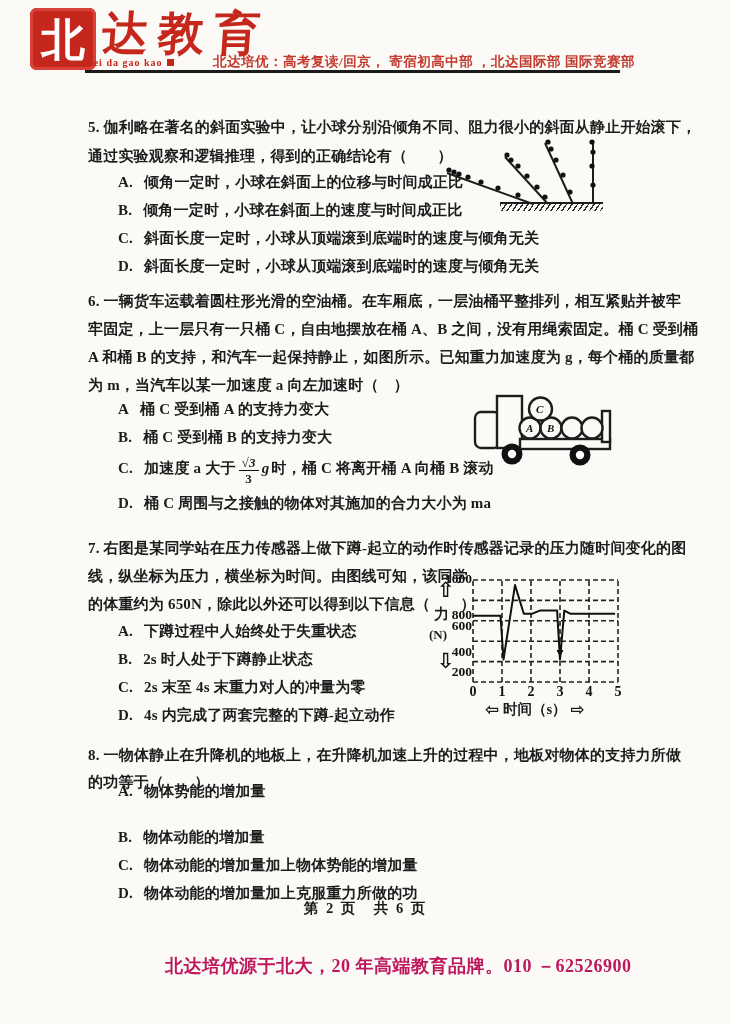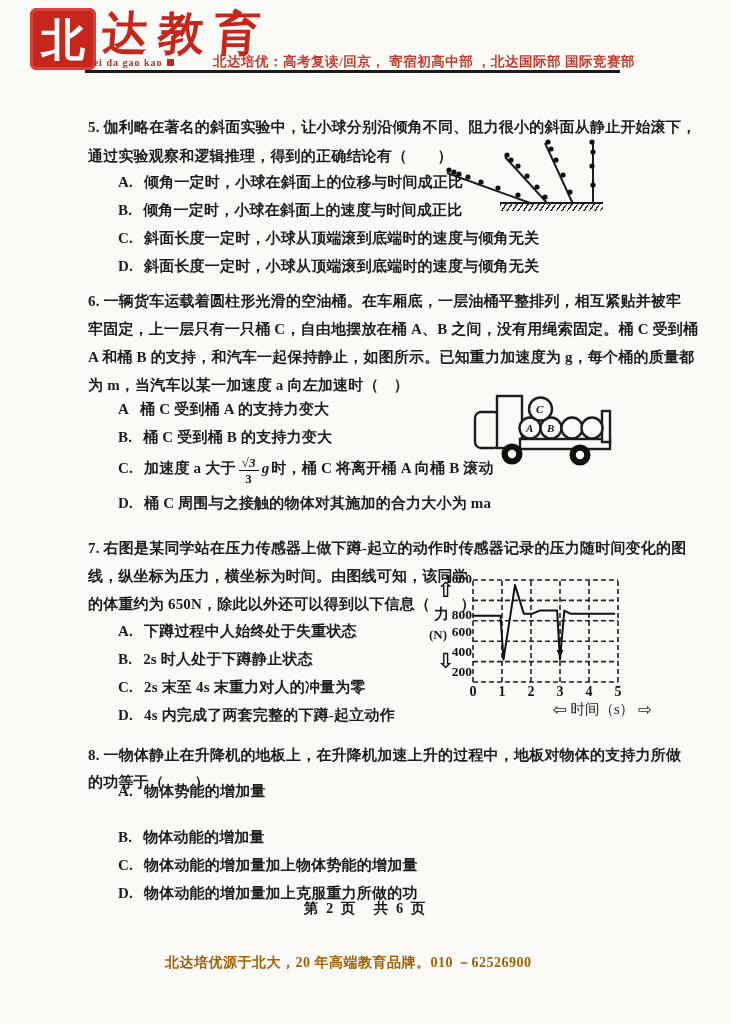--- a/index.html
+++ b/index.html
@@ -45,25 +45,25 @@
     background:repeating-linear-gradient(125deg,#2a2a2a 0 1.3px,transparent 1.3px 4.5px);
   }
   
   .chart{left:425px;top:558px;width:250px;height:170px;}
   .chart svg{position:absolute;left:0;top:0;}
   .ytick{position:absolute;right:203px;width:34px;text-align:right;font-size:13.5px;font-weight:700;color:#111;}
   .xtick{position:absolute;top:126px;width:12px;text-align:center;font-size:14px;font-weight:700;color:#111;}
   .y-arrow{position:absolute;font-size:21px;font-weight:700;color:#111;font-family:"DejaVu Sans",sans-serif;line-height:1;}
   .y-name{position:absolute;font-size:15px;font-weight:700;}
   .y-unit{position:absolute;font-size:13px;font-weight:700;}
-  .xlabel-row{position:absolute;left:67px;top:141px;width:160px;text-align:right;font-size:14.5px;font-weight:400;white-space:nowrap;}
+  .xlabel-row{position:absolute;left:60px;top:141px;width:160px;text-align:left;font-size:14.5px;font-weight:700;white-space:nowrap;}
   .h-arrow{font-size:17px;font-family:"DejaVu Sans",sans-serif;vertical-align:-1px;}
   
   .page-num{left:0;top:899px;width:731px;text-align:center;font-size:14.5px;font-weight:700;letter-spacing:2px;}
-  .footer-red{left:165px;top:954px;font-size:14px;font-weight:700;color:#a16207;white-space:nowrap;letter-spacing:0.5px;}
+  .footer-red{left:165px;top:954px;font-size:18px;font-weight:700;color:#be185d;white-space:nowrap;letter-spacing:0.5px;}
   svg text{font-family:"Liberation Serif","DejaVu Serif",serif;}
 </style>
 </head>
 <body>
 
 <div class="abs seal">
   <span class="seal-char">北</span>
 </div>
 <div class="abs brand">达教育</div>
 <div class="abs pinyin"><span>Bei da gao kao</span><span class="pinyin-sq"></span></div>
@@ -180,21 +180,21 @@
   <div class="y-name" style="left:9px;top:47px">力</div>
   <div class="y-unit" style="left:4px;top:69px">(N)</div>
   <div class="y-arrow" style="left:12px;top:93px">⇩</div>
   <div class="xlabel-row">
     <span class="h-arrow">⇦</span>
     <span>时间（s）</span>
     <span class="h-arrow">⇨</span>
   </div>
 <div class="ytick" style="top: 106px;">200</div>
     <div class="ytick" style="top: 86px;">400</div>
-    <div class="ytick" style="top: 66px;">600</div>
+    <div class="ytick" style="top: 60px;">600</div>
     <div class="ytick" style="top: 49px;">800</div>
     <div class="ytick" style="top: 13px;">1000</div>
     <div class="xtick" style="left: 42px;">0</div>
     <div class="xtick" style="left: 71px;">1</div>
     <div class="xtick" style="left: 100px;">2</div>
     <div class="xtick" style="left: 129px;">3</div>
     <div class="xtick" style="left: 158px;">4</div>
     <div class="xtick" style="left: 187px;">5</div>
   </div>
 

